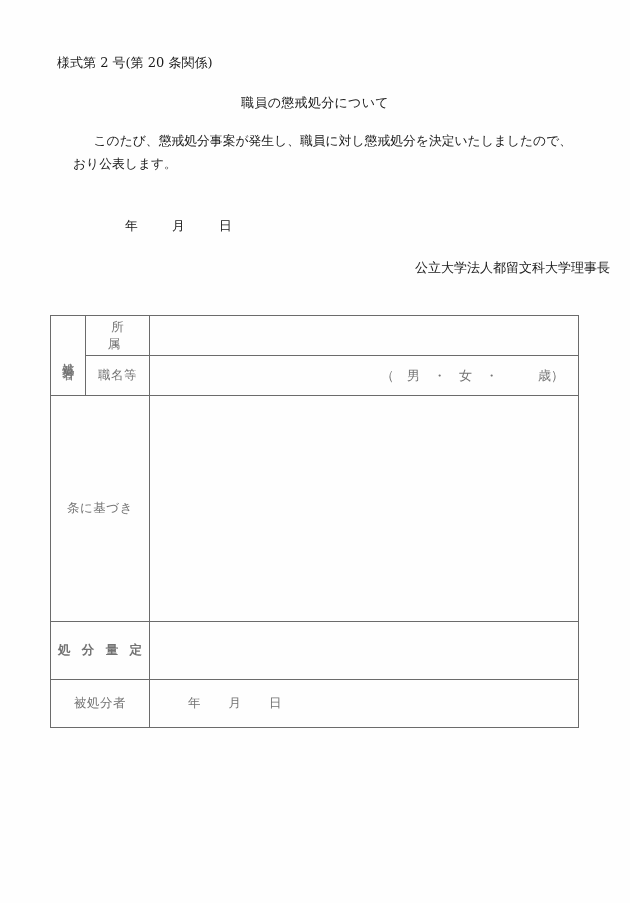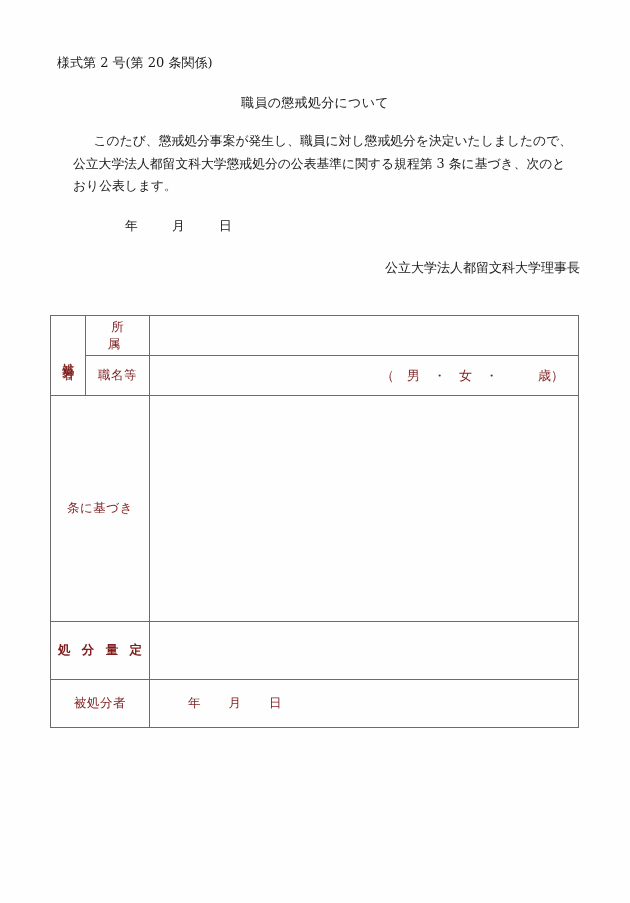--- a/index.html
+++ b/index.html
@@ -75,38 +75,39 @@
 
   
   .signature {
     position: absolute;
     left: 0;
     top: 258px;
     width: 580px;
     text-align: right;
     font-size: 13px;
     line-height: 20px;
+    padding-left: 30px;
   }
 
   
   table.form-table {
     position: absolute;
     left: 50px;
     top: 315px;
     width: 529px;
     border-collapse: collapse;
     table-layout: fixed;
     font-size: 12.5px;
   }
   table.form-table td {
     border: 1px solid #6b6b6b;
     padding: 0;
     vertical-align: middle;
     text-align: center;
-    color: #7f1d1d;
+    color: #737373;
   }
   .col-a { width: 35px; }
   .col-b { width: 64px; }
   .col-c { width: 429px; }
 
   .cell-vertical {
     writing-mode: vertical-rl;
     text-orientation: upright;
     letter-spacing: 1.5px;
     line-height: 1;
@@ -147,21 +148,20 @@
 <body>
 
 <div class="page">
 
   <div class="form-no">様式第 2 号(第 20 条関係)</div>
 
   <div class="doc-title">職員の懲戒処分について</div>
 
   <div class="body-text">
     <p class="indent-1">このたび、懲戒処分事案が発生し、職員に対し懲戒処分を決定いたしましたので、</p>
-    <p>公立大学法人都留文科大学懲戒処分の公表基準に関する規程第 3 条に基づき、次のと</p>
     <p>おり公表します。</p>
   </div>
 
   <div class="date-line">
     <span>年</span>
     <span class="sp"></span>
     <span>月</span>
     <span class="sp"></span>
     <span>日</span>
   </div>

